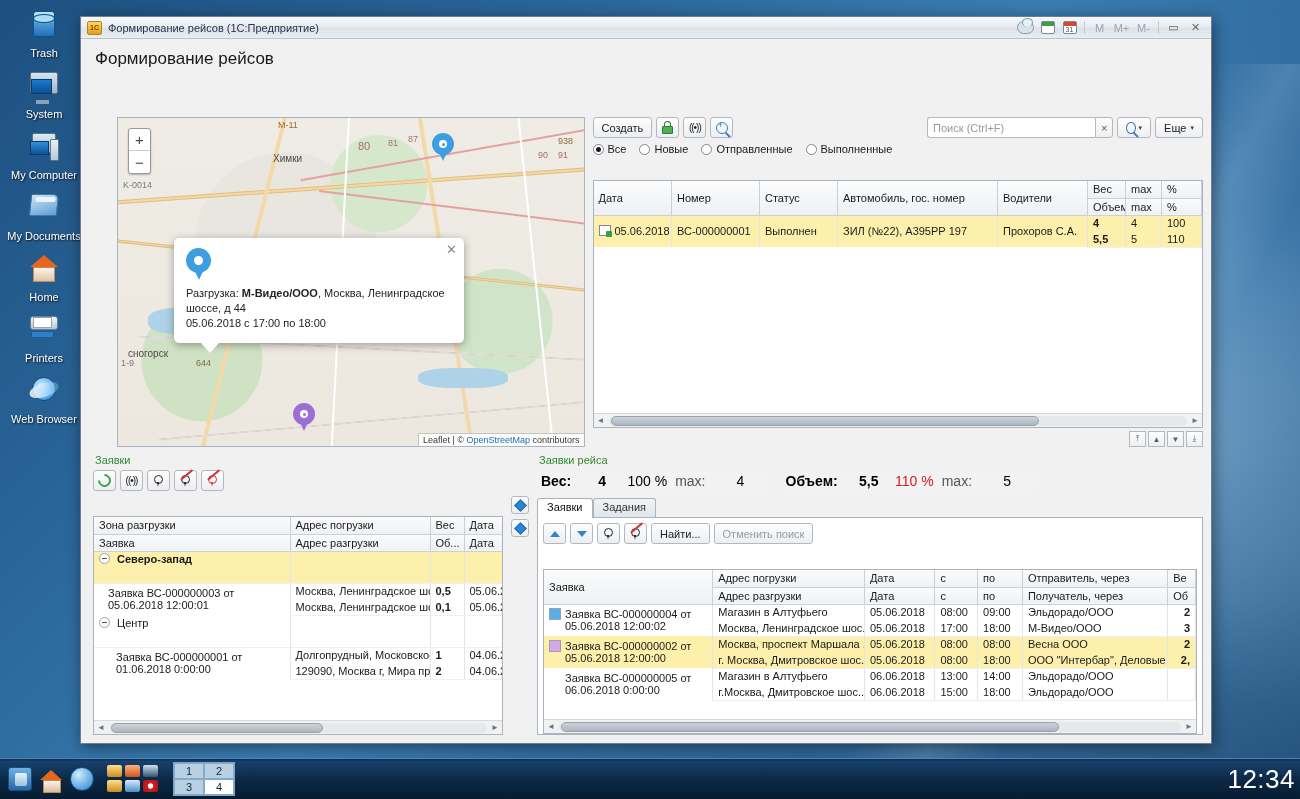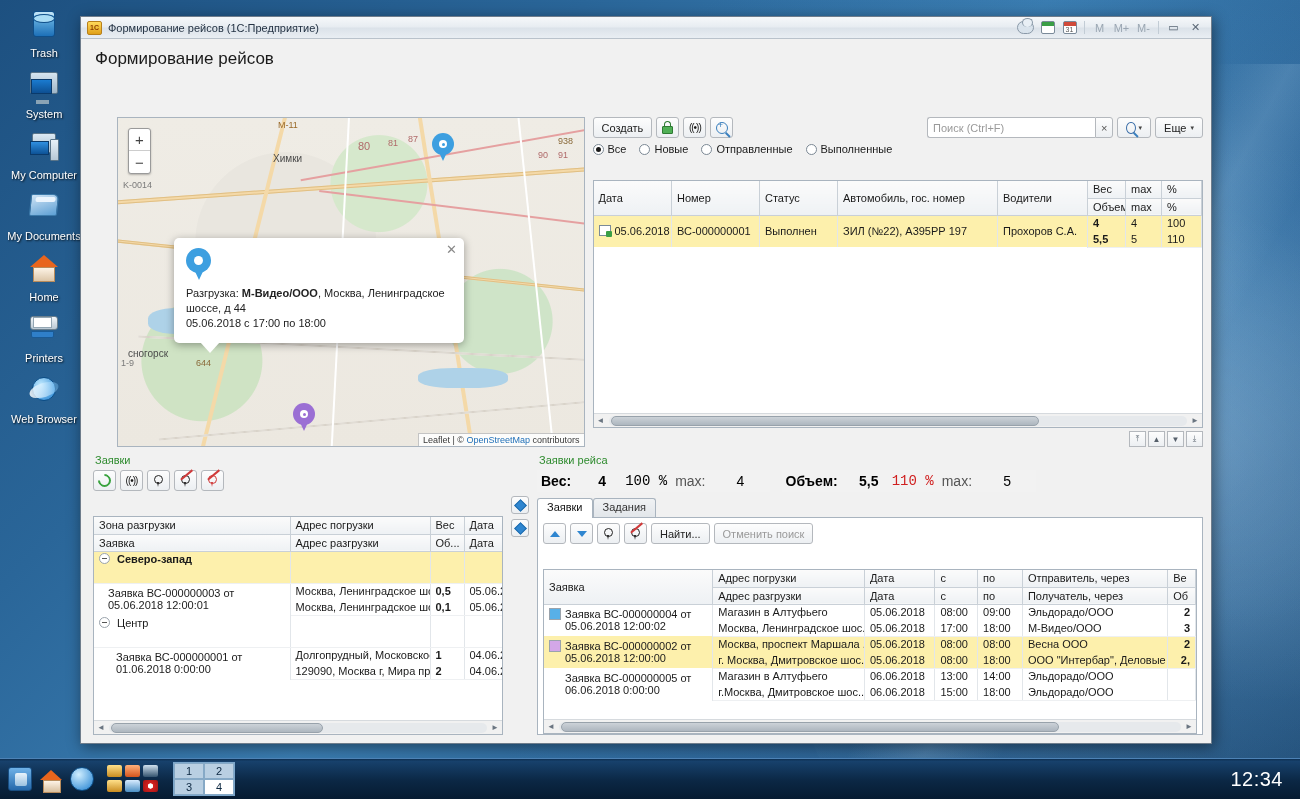--- a/index.html
+++ b/index.html
@@ -113,21 +113,21 @@
   .m2{background:linear-gradient(180deg,#ffb07a,#d4541c);}
   .m3{background:linear-gradient(180deg,#cfe0ee,#33536e);}
   .m5{background:linear-gradient(180deg,#ffe08a,#c98c20);}
   .m6{background:linear-gradient(180deg,#d8ecff,#4a8fc4);}
   .m7{background:radial-gradient(circle at 50% 50%,#fff 25%,#d32020 30%,#a01414 100%);border-radius:50%;}
   #pager{display:grid;grid-template-columns:30px 30px;grid-template-rows:16px 16px;
     margin-left:14px;border:1px solid #7ba6cb;}
   #pager div{display:flex;align-items:center;justify-content:center;
     font-size:11px;color:#0c2740;background:#b9cfe2;border:1px solid #86a9c6;cursor:pointer;}
   #pager div.active{background:#ffffff;}
-  #tb-clock{margin-left:auto;padding-right:17px;color:#ffffff;font-size:20px;letter-spacing:.5px;}
+  #tb-clock{margin-left:auto;padding-right:5px;color:#ffffff;font-size:26px;letter-spacing:.5px;}
 
   
   #win{
     position:absolute; left:80px; top:16px; width:1132px; height:728px;
     background:#4d7c0f;
     border:1px solid #6f7d8c;
     box-shadow:0 0 0 1px rgba(255,255,255,.35) inset, 2px 3px 14px rgba(0,0,0,.45);
     display:flex; flex-direction:column;
   }
   #titlebar{
@@ -295,21 +295,21 @@
   .ic-pinb.red .hh{border-color:#d03a3a;} .ic-pinb.red .tt{border-top-color:#d03a3a;}
   .slash{position:absolute;left:-2px;top:-1px;width:15px;height:1.6px;background:#d03a3a;transform:rotate(-40deg);}
   .arrow-up{width:0;height:0;border-left:5px solid transparent;border-right:5px solid transparent;border-bottom:6px solid #2f86d0;}
   .arrow-dn{width:0;height:0;border-left:5px solid transparent;border-right:5px solid transparent;border-top:6px solid #2f86d0;}
 
   
   .summary{display:flex;align-items:center;gap:0;margin-bottom:6px;font-size:14px;}
   .sumbox{background:#f2f2f2;padding:3px 0;display:flex;align-items:center;}
   .sumbox .lb{padding:0 8px 0 4px;font-weight:bold;}
   .sumbox .vl{font-weight:bold;width:46px;text-align:center;}
-  .sumbox .pc{width:42px;text-align:right;font-family:Liberation Mono, monospace;}
+  .sumbox .pc{width:42px;text-align:right;}
   .sumbox .pc.red{color:#d02020;}
   .sumbox .mx{padding:0 6px 0 8px;color:#555;}
   .sumbox .mv{width:58px;text-align:center;}
 
   
   .tabs{display:flex;align-items:flex-end;height:19px;}
   .tab{border:1px solid #a9b4bf;border-bottom:none;border-radius:3px 3px 0 0;
     padding:2px 9px;font-size:11px;background:linear-gradient(180deg,#f0f2f4,#e2e6ea);color:#333;cursor:pointer;height:19px;}
   .tab.active{background:#fff;color:#111;position:relative;z-index:2;margin-bottom:-1px;height:20px;}
   .tabbody{border:1px solid #a9b4bf;background:#fff;flex:1;display:flex;flex-direction:column;min-height:0;padding:5px 5px 0 5px;}

